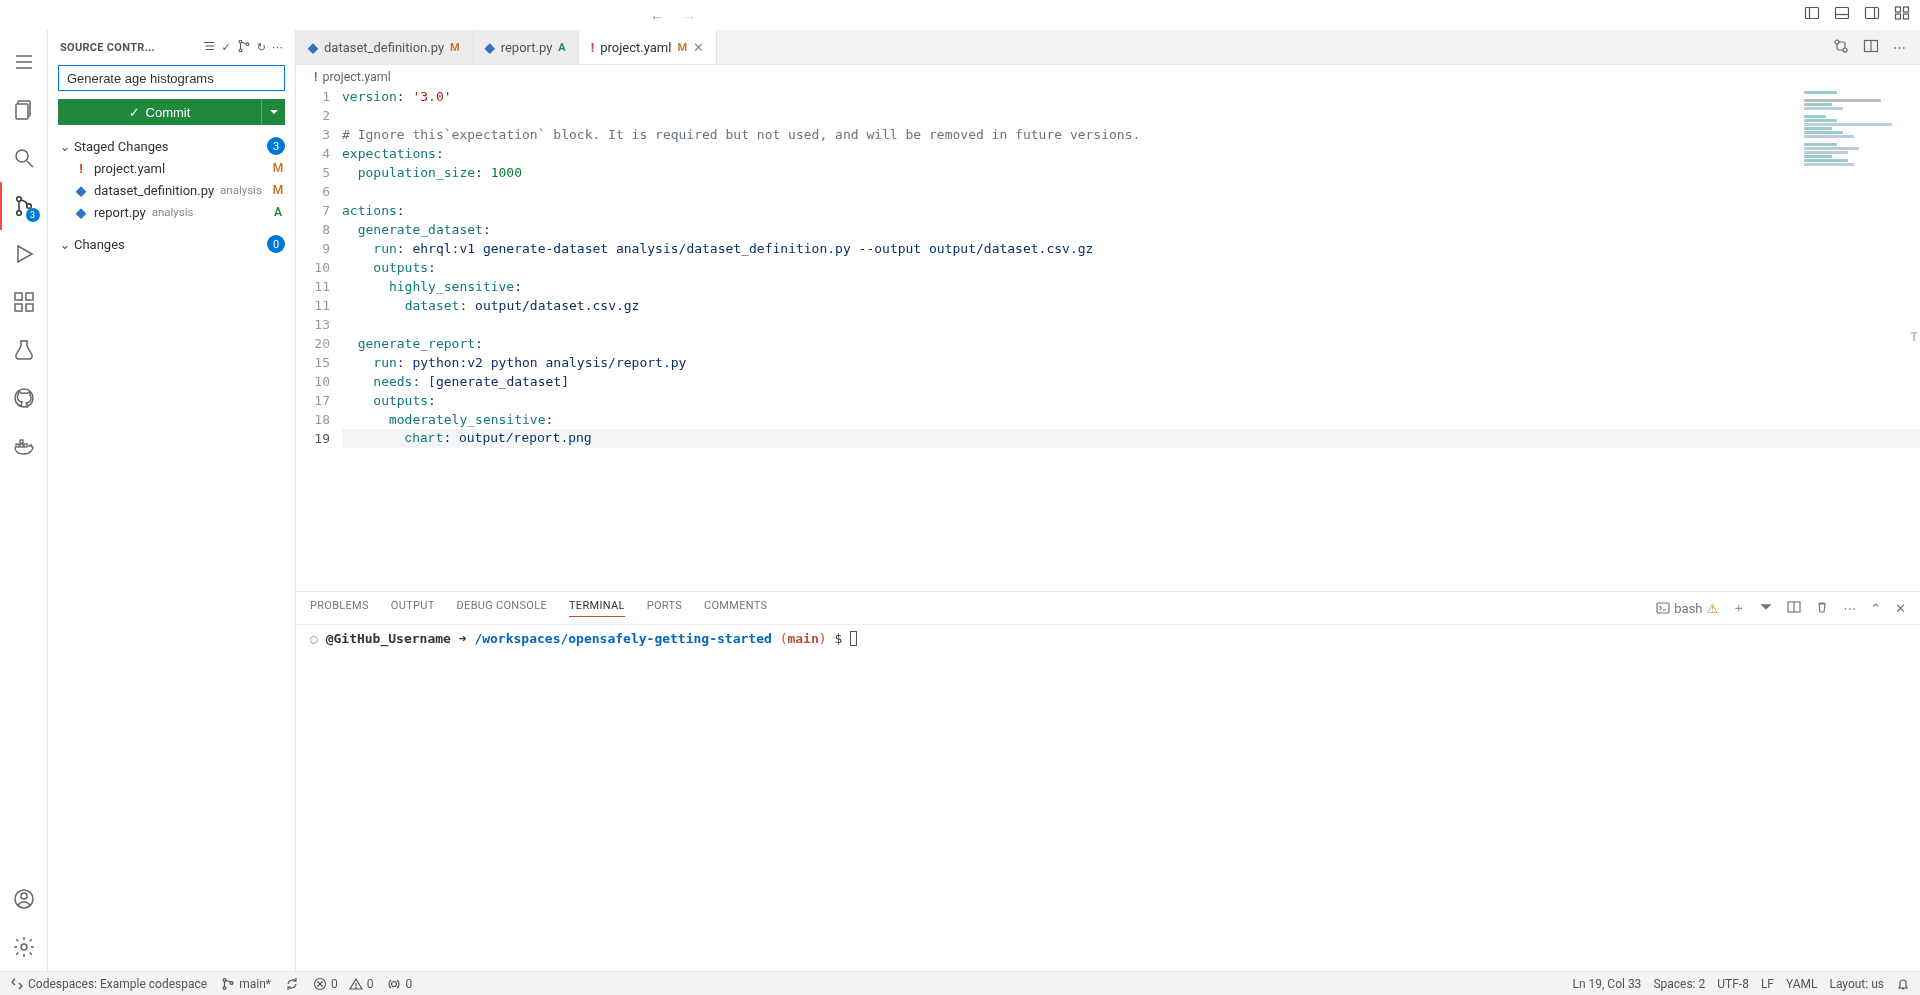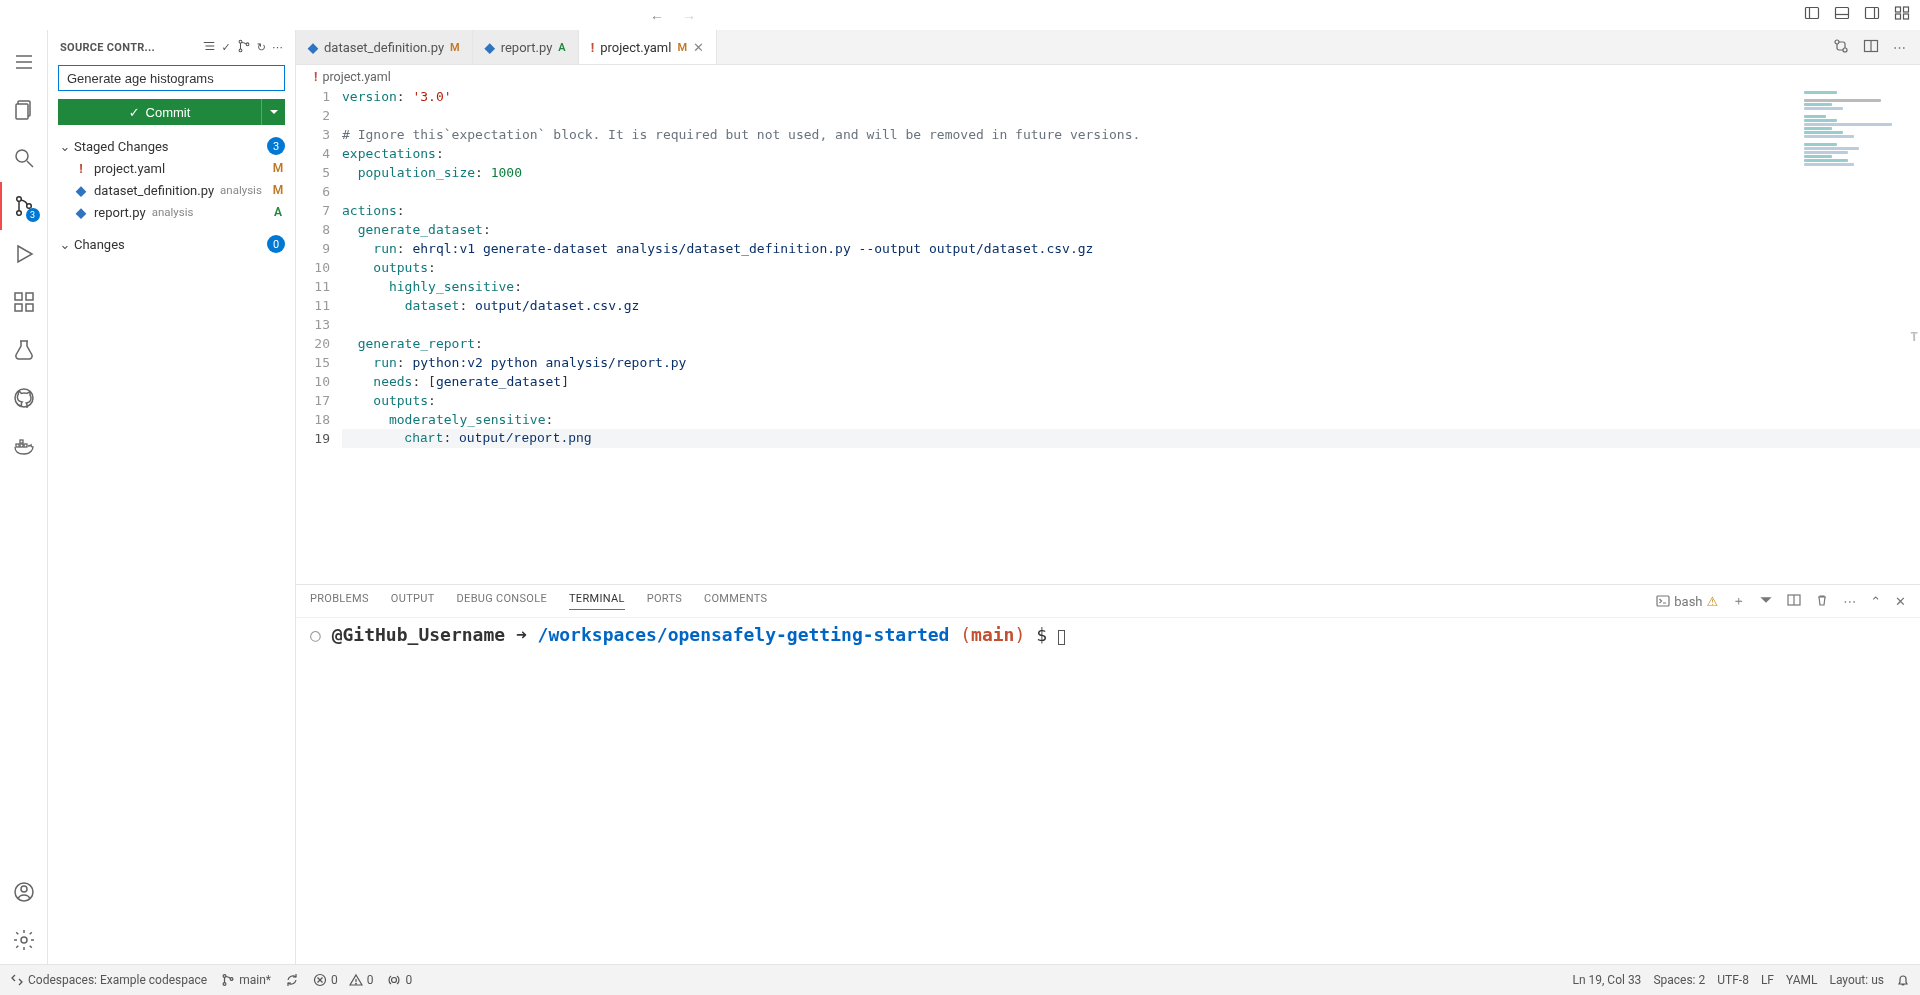--- a/index.html
+++ b/index.html
@@ -84,31 +84,31 @@
 .minimap .mm { height:3px; margin-bottom:1px; border-radius:1px; }
 .sel-ind { position:absolute; right:2px; top:240px; color:#bfbfbf; font-weight:700; }
 
 
 .panel { height:380px; border-top:1px solid #e5e5e5; display:flex; flex-direction:column; background:#fff; }
 .panel-tabs { height:33px; display:flex; align-items:center; padding:0 14px; gap:22px; font-size:11px; color:#777; border-bottom:1px solid #f0f0f0; }
 .panel-tabs .ptab { cursor:pointer; text-transform:uppercase; letter-spacing:.3px; }
 .panel-tabs .ptab.active { color:#333; border-bottom:1px solid #c25030; padding-bottom:4px; }
 .panel-tabs .pt-right { margin-left:auto; display:flex; align-items:center; gap:14px; color:#777; font-size:13px; }
 .panel-tabs .pt-right svg { width:14px; height:14px; }
-.panel-body { flex:1; padding:6px 14px; font-family:"Menlo","Consolas",monospace; font-size:18px; color:#333; }
+.panel-body { flex:1; padding:6px 14px; font-family:"Menlo","Consolas",monospace; font-size:13px; color:#333; }
 .prompt-line .circ { color:#999; }
 .prompt-line .user { color:#333; font-weight:700; }
 .prompt-line .arrow { color:#333; }
 .prompt-line .path { color:#0066c5; font-weight:700; }
 .prompt-line .branch-par { color:#c25030; }
 .prompt-line .branch { color:#c25030; font-weight:700; }
 .prompt-line .cursor { display:inline-block; width:7px; height:15px; border:1px solid #555; vertical-align:text-bottom; }
 
 
-.status-bar { height:31px; background:#f3f3f3; display:flex; align-items:center; padding:0 10px; font-size:12px; color:#555; gap:14px; border-top:1px solid #e5e5e5; }
+.status-bar { height:24px; background:#f3f3f3; display:flex; align-items:center; padding:0 10px; font-size:12px; color:#555; gap:14px; border-top:1px solid #e5e5e5; }
 .status-bar .sb-item { display:flex; align-items:center; gap:4px; cursor:pointer; }
 .status-bar .sb-right { margin-left:auto; display:flex; gap:12px; }
 .status-bar svg { width:14px; height:14px; }
 
 .icon { display:inline-flex; }
 </style>
 </head>
 <body>
 
 <div class="titlebar">

